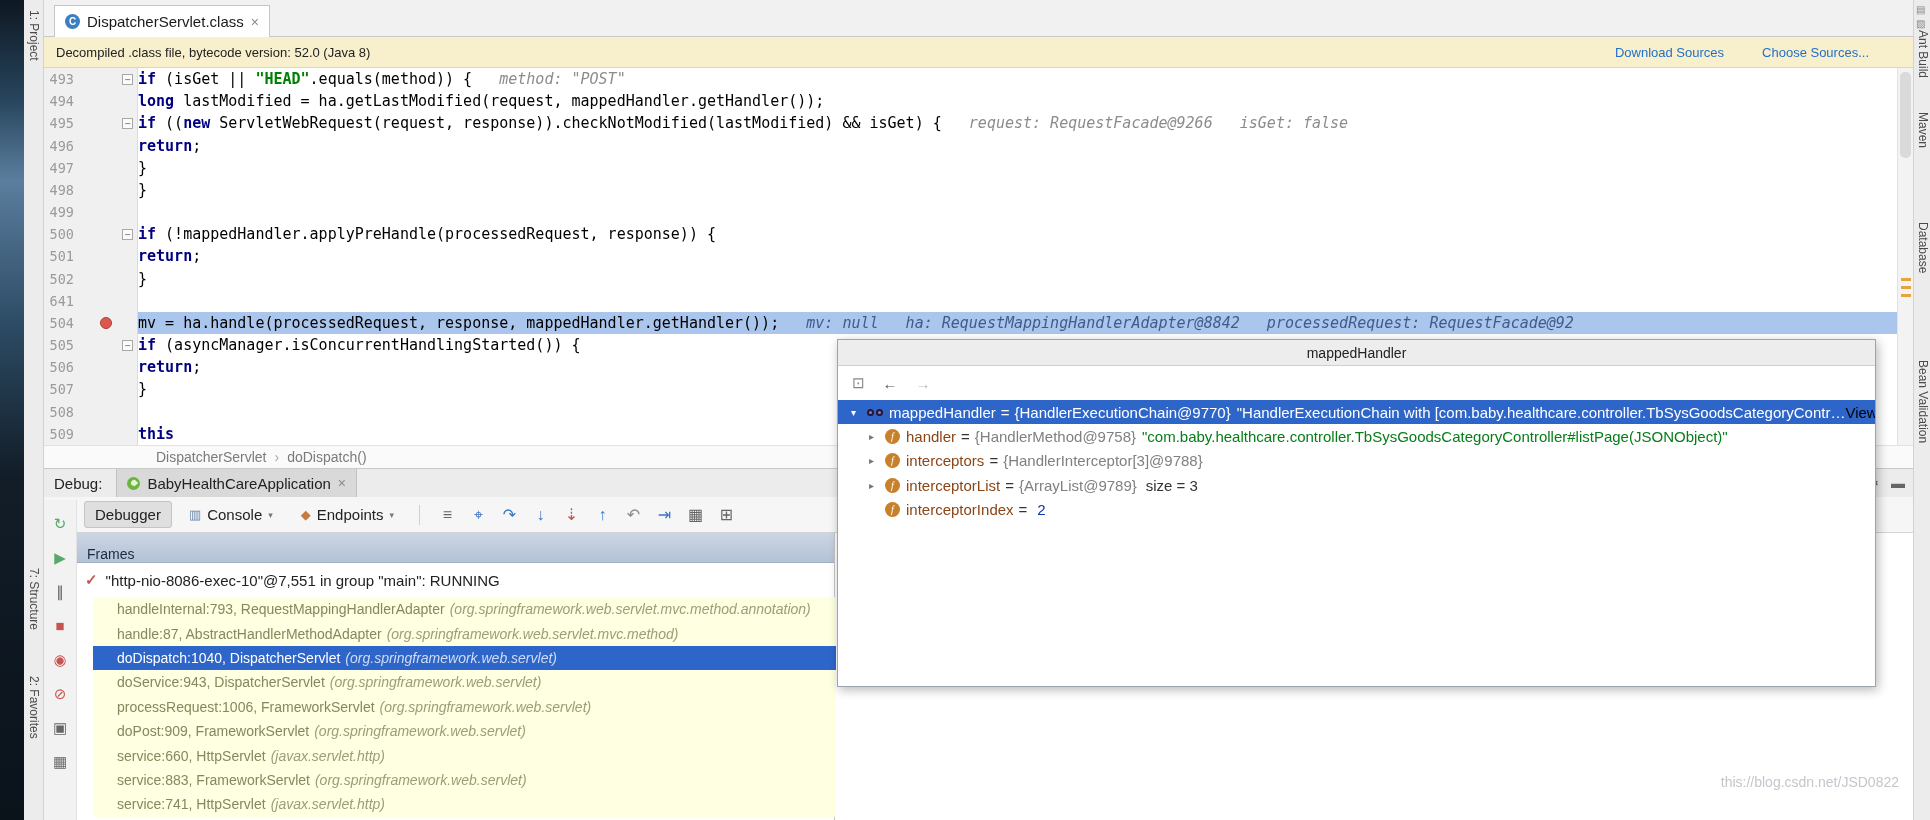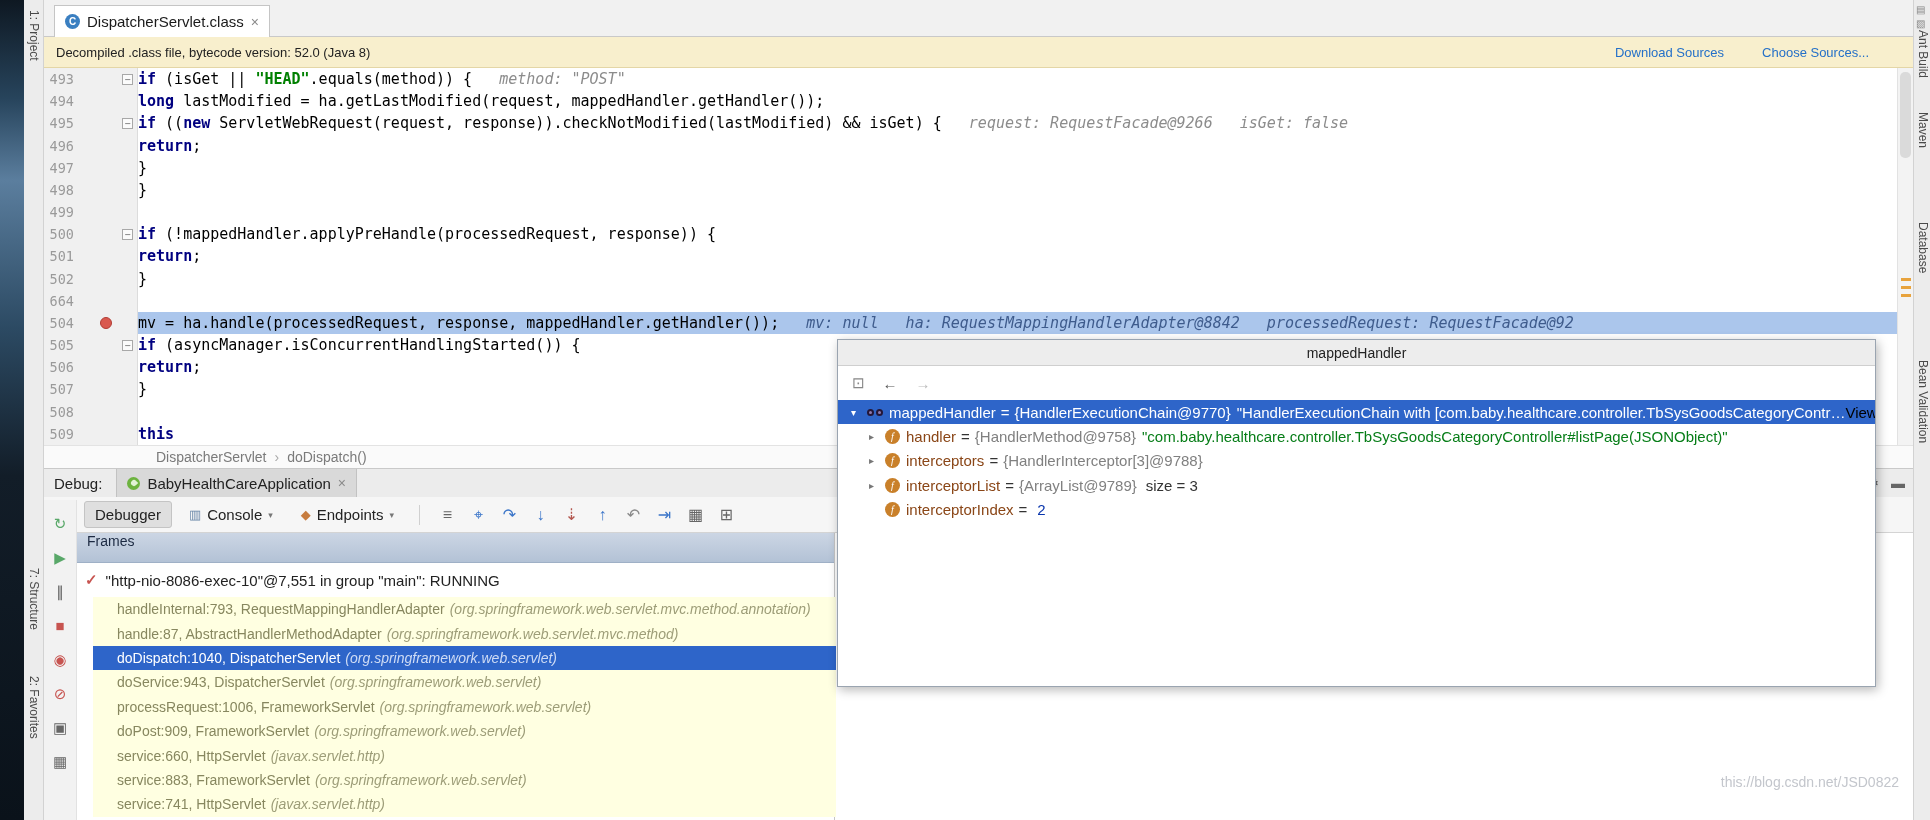--- a/index.html
+++ b/index.html
@@ -70,21 +70,21 @@
 .dtab .dd{font-size:9px;color:#777}
 .tb-sep{width:1px;height:20px;background:#d0d0d0;margin:0 8px}
 #steps{display:flex;align-items:center;gap:4px}
 .tb-icon{width:27px;text-align:center;font-size:16px}
 
 #left-debug-icons{left:44px;top:500px;width:33px;height:320px;background:#f2f2f2;border-right:1px solid #e2e2e2;display:flex;flex-direction:column;align-items:center;gap:19px;padding-top:16px}
 .vicon-btn{font-size:15px;line-height:1}
 
 
 #frames-panel{left:77px;top:533px;width:758px;height:287px;background:#fff;border-right:1px solid #c6c6c6;overflow:hidden}
-#frames-header{height:30px;background:linear-gradient(#ccd6e4,#b3c2d6);border-bottom:1px solid #9fb0c6;display:flex;align-items:flex-start;padding-left:10px;font-size:14px;color:#1c2a42}
+#frames-header{height:30px;background:linear-gradient(#ccd6e4,#b3c2d6);border-bottom:1px solid #9fb0c6;display:flex;align-items:flex-end;padding-left:10px;font-size:14px;color:#1c2a42}
 #thread-row{height:34px;display:flex;align-items:center;gap:8px;padding-left:8px;font-size:15px;color:#222;background:#fff}
 .check-icon{color:#c75450;font-weight:bold}
 #frames-list{position:absolute;top:597px;left:93px;width:757px;bottom:0;overflow:hidden}
 .frame-row{height:24.4px;display:flex;align-items:center;padding-left:24px;font-size:14px;background:#ffffe1;color:#87875f;white-space:nowrap;overflow:hidden}
 .fname{}
 .fpkg{font-style:italic;color:#9d9d78;margin-left:5px}
 .frame-row.fsel{background:#2e65c9;color:#fff}
 .frame-row.fsel .fpkg{color:#cfdcf5}
 
 
@@ -212,21 +212,21 @@
         <span class="fdcol"></span>
         <span class="codetext">                            <span class="k">return</span><span class="p">;</span></span>
       </div>
       <div class="code-row">
         <span class="ln">502</span>
         <span class="mkcol"></span>
         <span class="fdcol"></span>
         <span class="codetext">                        <span class="p">}</span></span>
       </div>
       <div class="code-row">
-        <span class="ln">664</span>
+        <span class="ln">641</span>
         <span class="mkcol"></span>
         <span class="fdcol"></span>
         <span class="codetext"></span>
       </div>
       <div class="code-row exec">
         <span class="ln">504</span>
         <span class="mkcol">
           <span class="bp"></span>
         </span>
         <span class="fdcol"></span>

